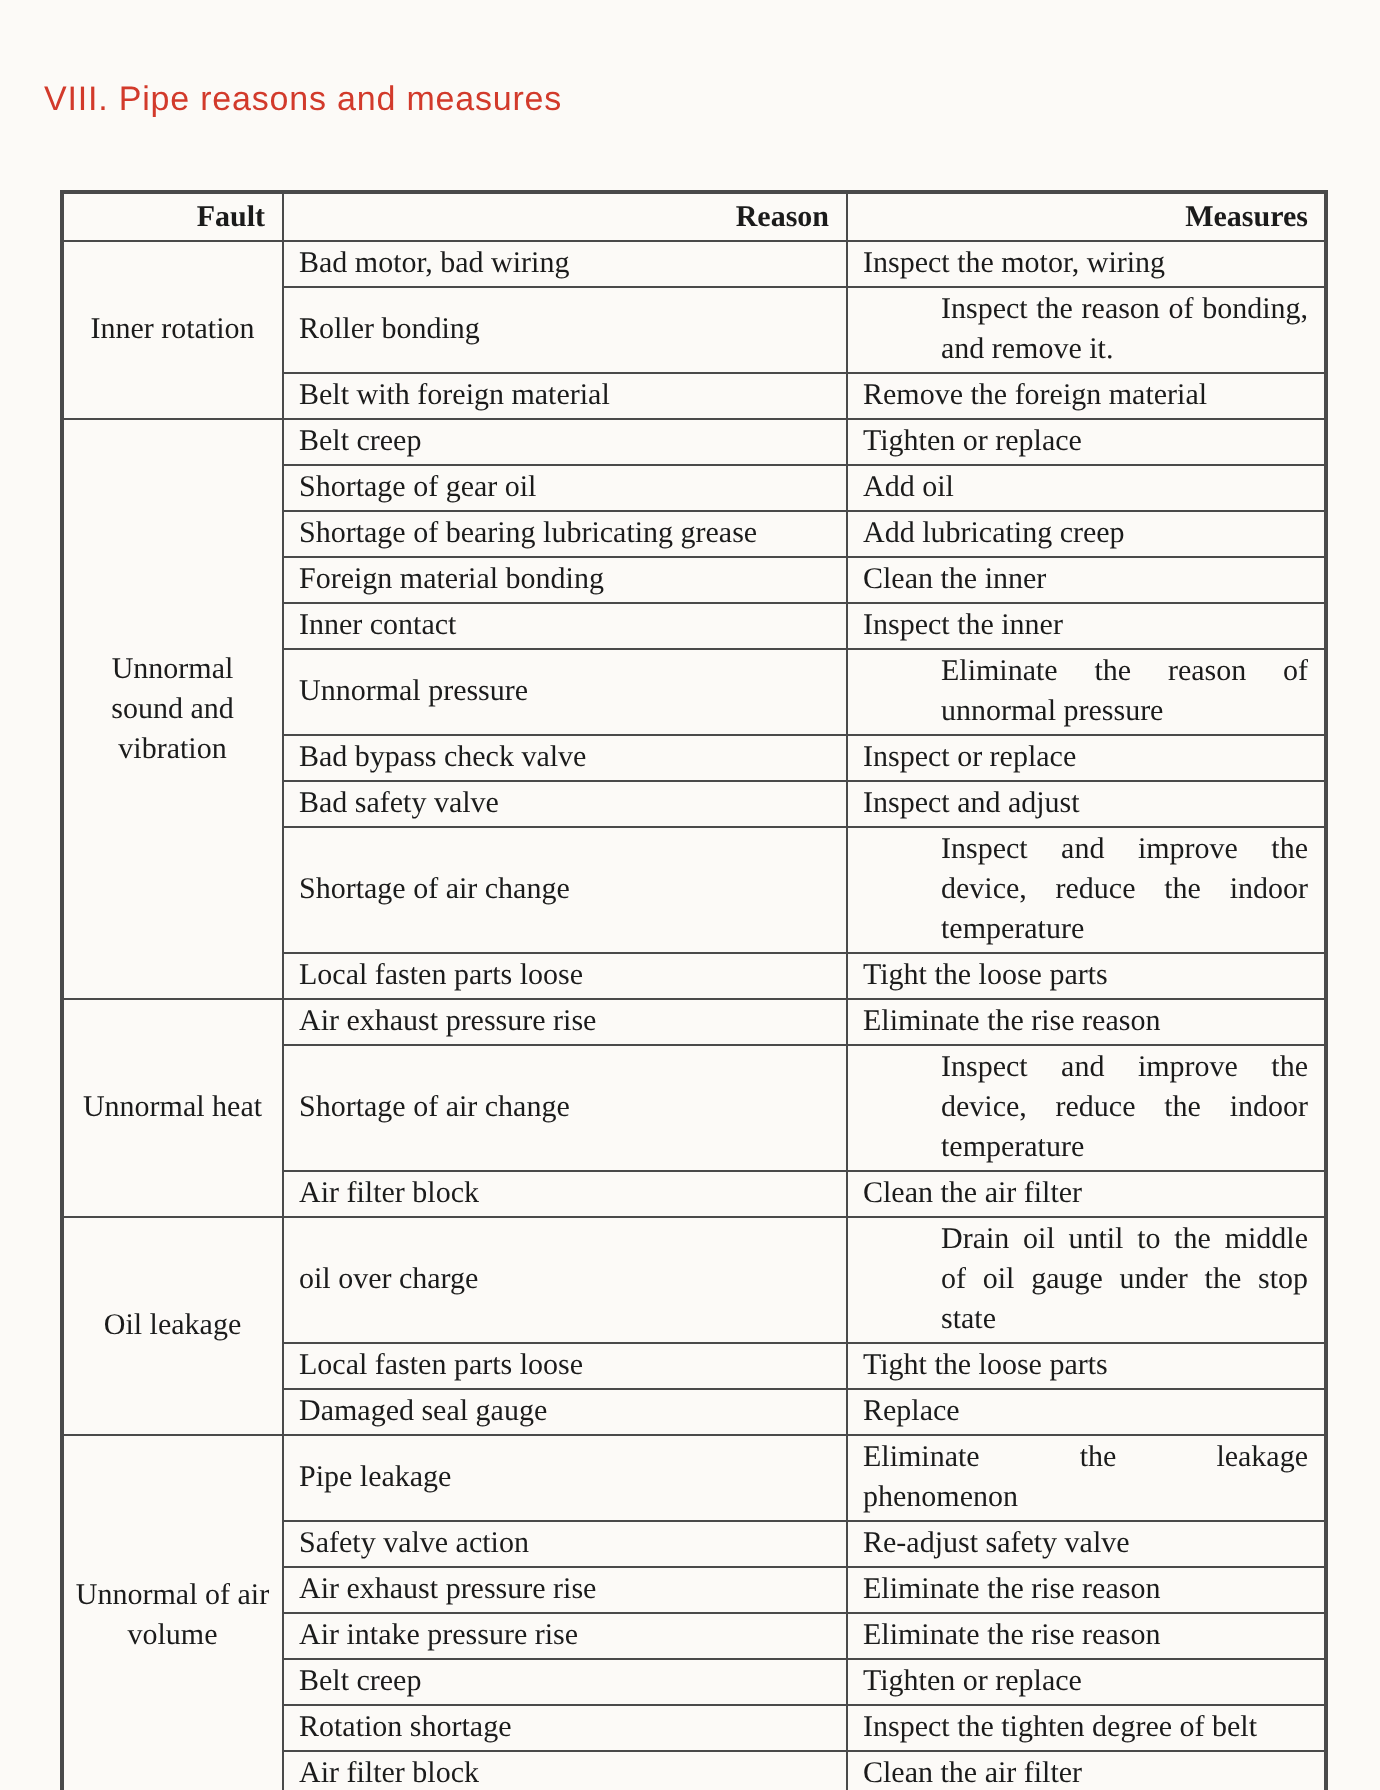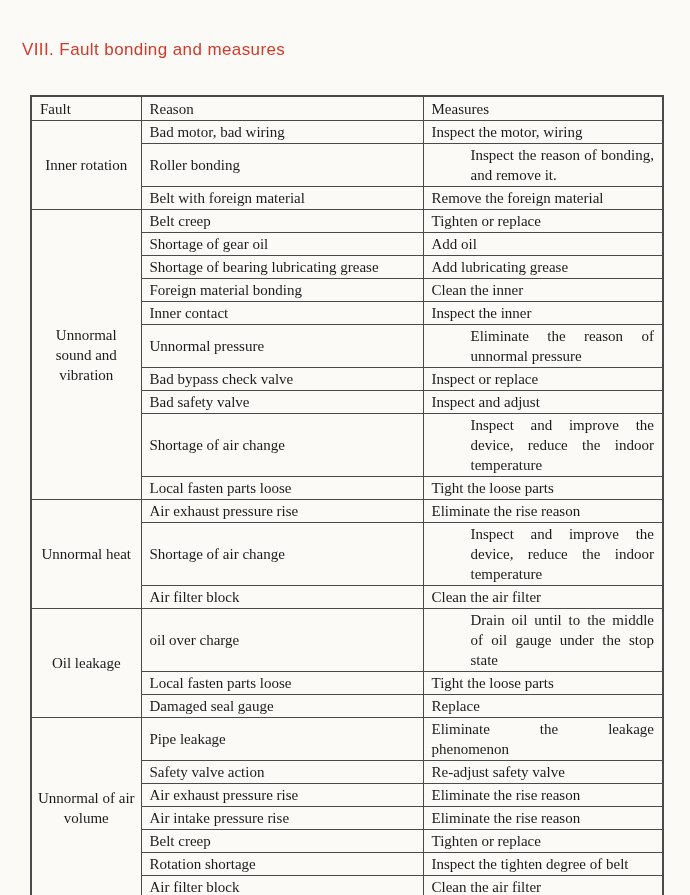--- a/index.html
+++ b/index.html
@@ -40,22 +40,22 @@
   col.col-measure { width: 240px; }
   .fault-table th,
   .fault-table td {
     border: 1px solid #4a4a4a;
     font-size: 15px;
     line-height: 20px;
     padding: 1px 8px;
     vertical-align: middle;
   }
   .fault-table th {
-    font-weight: 400;
-    text-align: left;
+    font-weight: 700;
+    text-align: right;
     height: 21px;
   }
   td.fault-cell {
     text-align: center;
     padding: 1px 5px;
   }
   td.reason-cell {
     white-space: nowrap;
     overflow: hidden;
   }
@@ -72,21 +72,21 @@
     white-space: pre-line;
     text-align: justify;
     text-align-last: justify;
     margin-left: 32px;
   }
 </style>
 </head>
 <body>
 
 <div class="page">
-  <h1 class="page-title">VIII. Fault bonding and measures</h1>
+  <h1 class="page-title">VIII. Pipe reasons and measures</h1>
 
   <table class="fault-table">
     <colgroup>
       <col class="col-fault">
       <col class="col-reason">
       <col class="col-measure">
     </colgroup>
     <thead>
       <tr>
         <th>Fault</th>
@@ -112,21 +112,21 @@
           <td class="fault-cell" rowspan="10">Unnormal sound and vibration</td>
           <td class="reason-cell">Belt creep</td>
           <td class="measure-cell">Tighten or replace</td>
         </tr>
         <tr>
           <td class="reason-cell">Shortage of gear oil</td>
           <td class="measure-cell">Add oil</td>
         </tr>
         <tr>
           <td class="reason-cell">Shortage of bearing lubricating grease</td>
-          <td class="measure-cell">Add lubricating grease</td>
+          <td class="measure-cell">Add lubricating creep</td>
         </tr>
         <tr>
           <td class="reason-cell">Foreign material bonding</td>
           <td class="measure-cell">Clean the inner</td>
         </tr>
         <tr>
           <td class="reason-cell">Inner contact</td>
           <td class="measure-cell">Inspect the inner</td>
         </tr>
         <tr>

